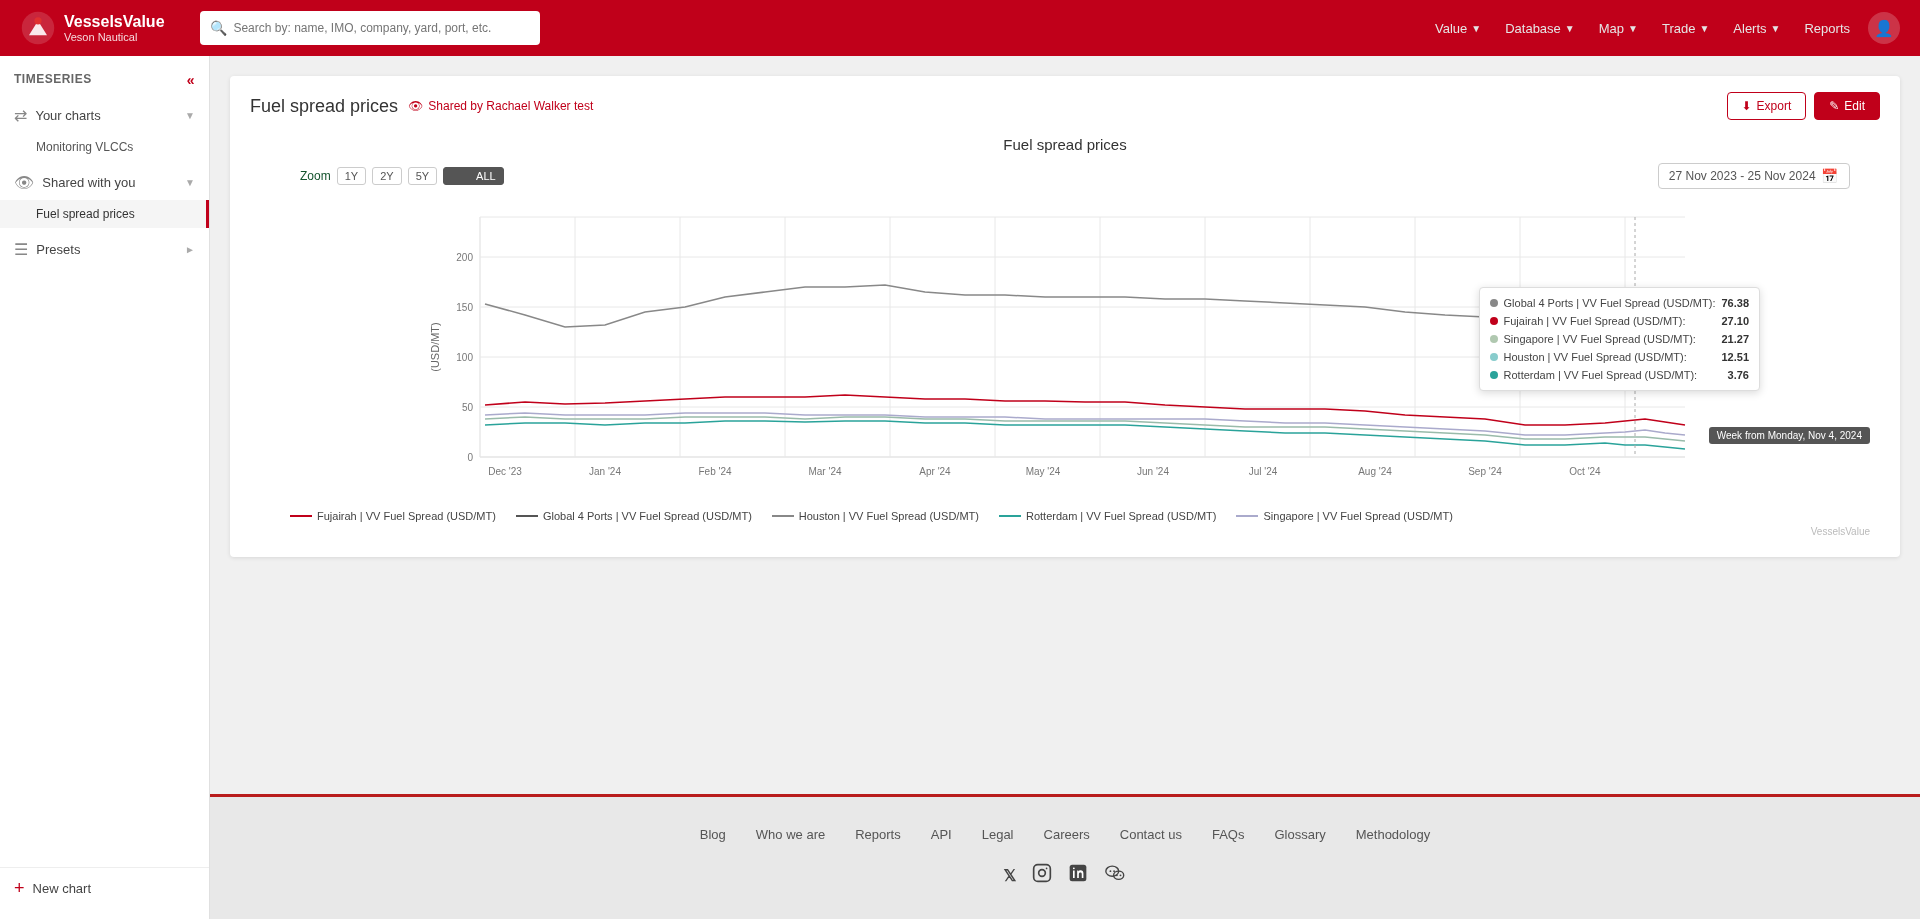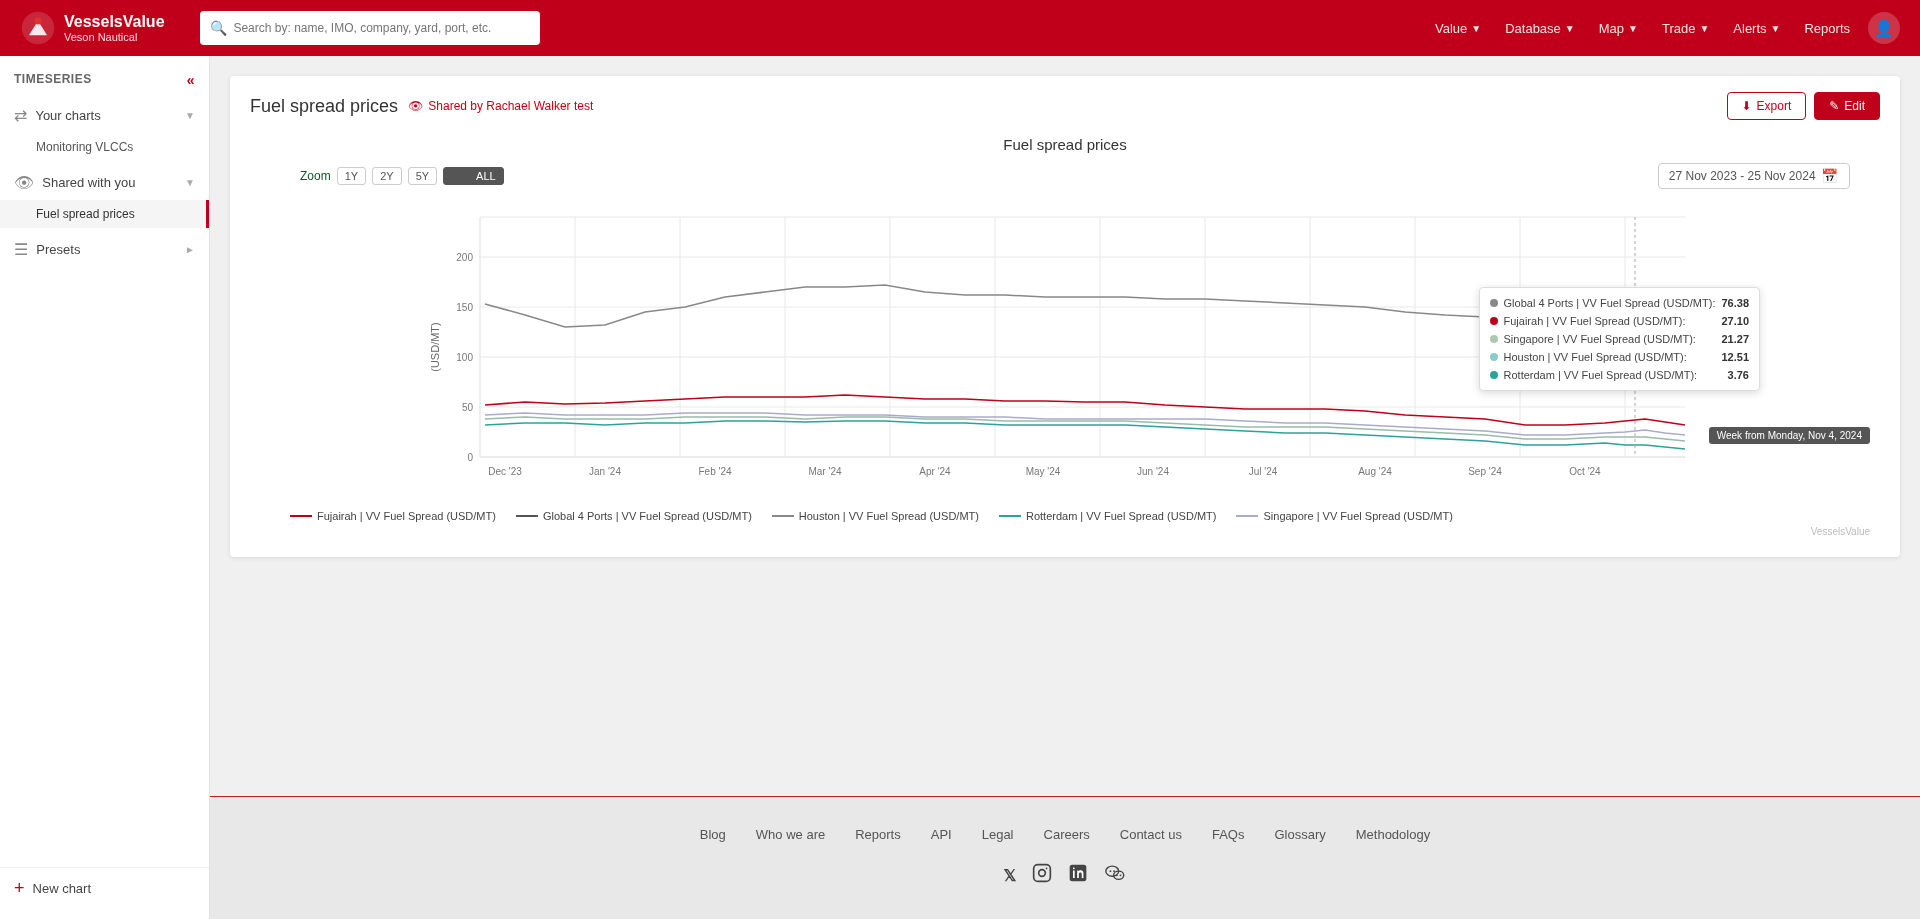--- a/index.html
+++ b/index.html
@@ -310,21 +310,21 @@
       background: #555;
       color: white;
       padding: 3px 8px;
       font-size: 10px;
       border-radius: 3px;
     }
 
     
     .footer {
       background: #e8e8e8;
-      border-top: 1px solid #b91c1c;
+      border-top: 3px solid #b91c1c;
       padding: 30px 20px 20px;
       margin-top: auto;
     }
     .footer-links {
       display: flex;
       justify-content: center;
       gap: 30px;
       flex-wrap: wrap;
       margin-bottom: 20px;
     }

